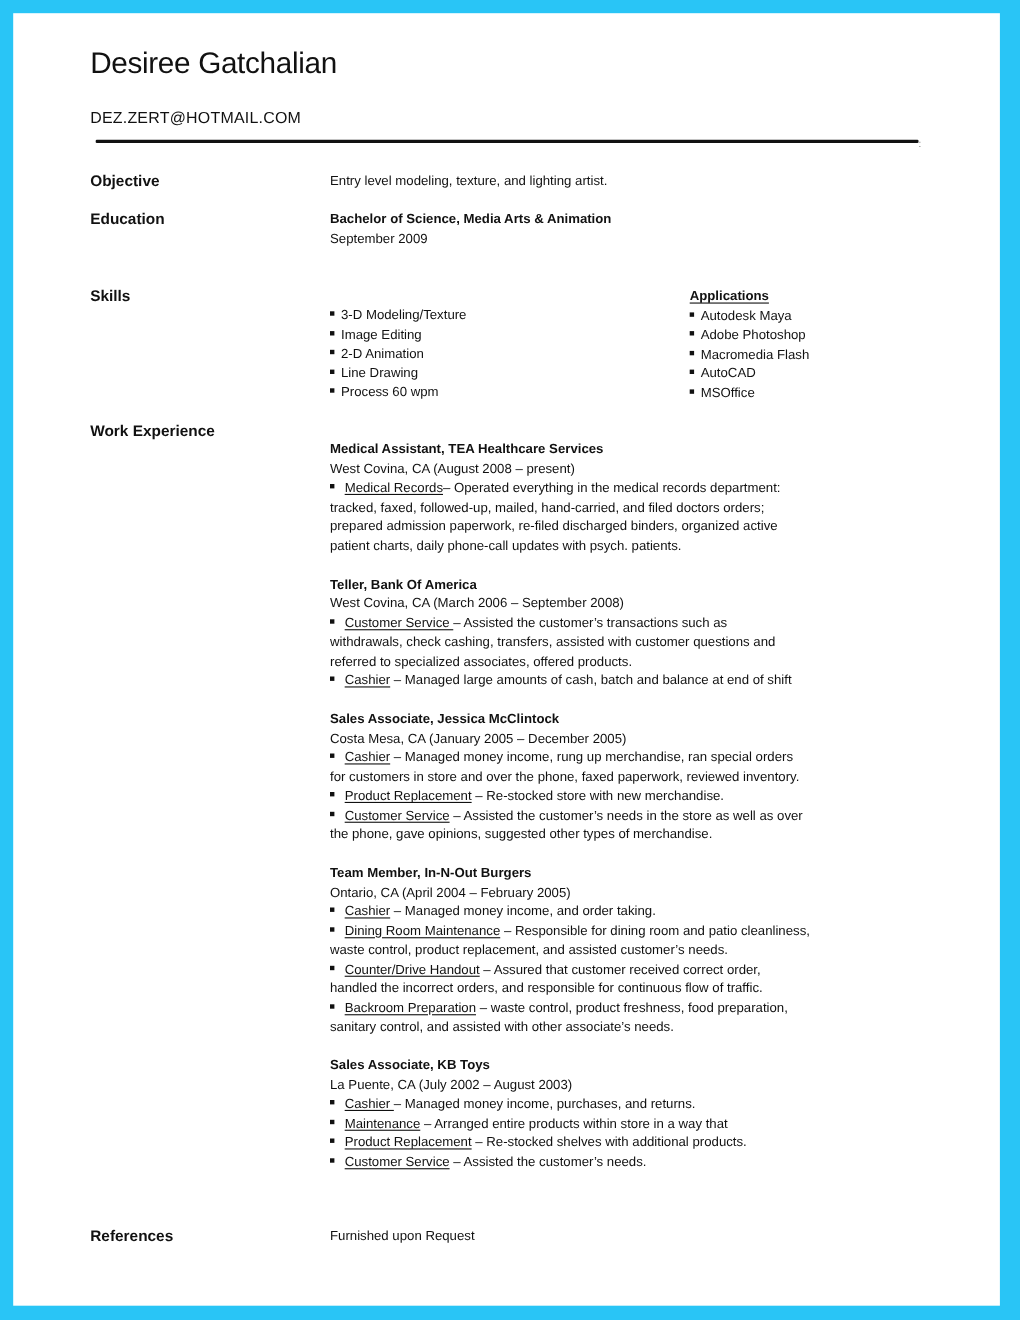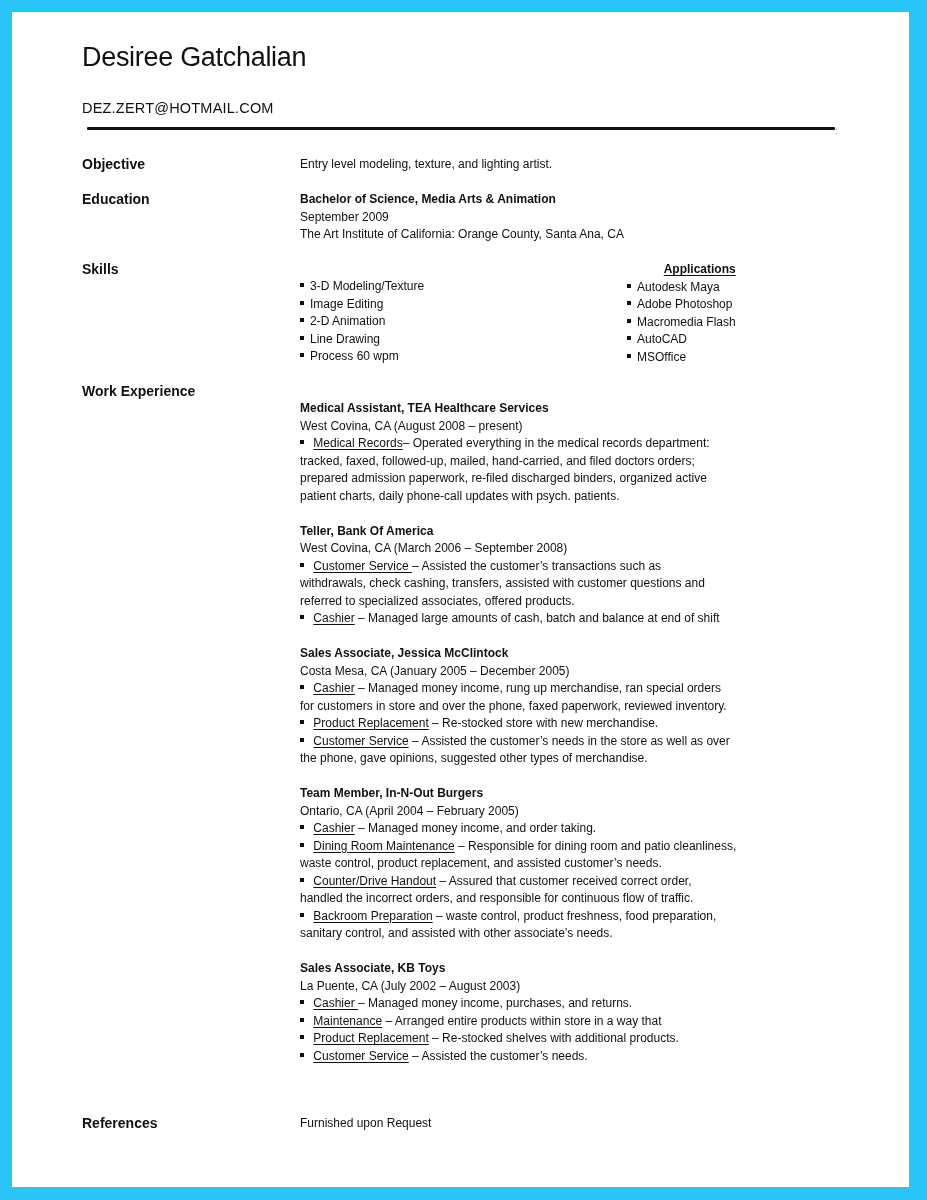--- a/index.html
+++ b/index.html
@@ -19,21 +19,21 @@
   .email { font-size:14.5px; letter-spacing:0.2px; }
   .rule {
     position:absolute; left:75px; top:115px; width:748px; height:3px;
     background:#111; border-radius:1px;
   }
   .rule-tick { position:absolute; left:823px; top:115px; font-size:9px; color:#777; line-height:8px; }
   .sec-label { font-size:14px; font-weight:bold; text-underline-offset:2px; }
   .txt { font-size:12px; line-height:17.5px; }
   .b { font-weight:bold; }
   .line { display:block; height:17.5px; white-space:nowrap; }
-  .u { text-decoration:underline; text-underline-offset:2px;text-align:right; }
+  .u { text-decoration:underline; text-underline-offset:2px; }
   .col { position:absolute; }
   .bullet { display:inline-block; width:4px; height:4px; background:#111; margin:0 6px 3px 0; vertical-align:middle; }
   .job { margin-bottom:17.5px; }
 </style>
 </head>
 <body>
 
 <div class="page">
 
   <div class="abs name" style="left:70px;top:30px;">Desiree Gatchalian</div>
@@ -41,21 +41,20 @@
   <div class="rule"></div>
   <div class="rule-tick">:</div>
 
   <div class="abs sec-label" style="left:70px;top:144px;">Objective</div>
   <div class="abs txt" style="left:288px;top:144px;">Entry level modeling, texture, and lighting artist.</div>
 
   <div class="abs sec-label" style="left:70px;top:179px;">Education</div>
   <div class="col txt" style="left:288px;top:179px;">
     <span class="line b">Bachelor of Science, Media Arts &amp; Animation</span>
     <span class="line">September 2009</span>
-    <span class="line">The Art Institute of California: Orange County, Santa Ana, CA</span>
   </div>
 
   <div class="abs sec-label" style="left:70px;top:249px;">Skills</div>
   <div class="col txt" style="left:288px;top:266px;">
     <span class="line"><i class="bullet"></i><span>3-D Modeling/Texture</span></span>
     <span class="line"><i class="bullet"></i><span>Image Editing</span></span>
     <span class="line"><i class="bullet"></i><span>2-D Animation</span></span>
     <span class="line"><i class="bullet"></i><span>Line Drawing</span></span>
     <span class="line"><i class="bullet"></i><span>Process 60 wpm</span></span>
   </div>

